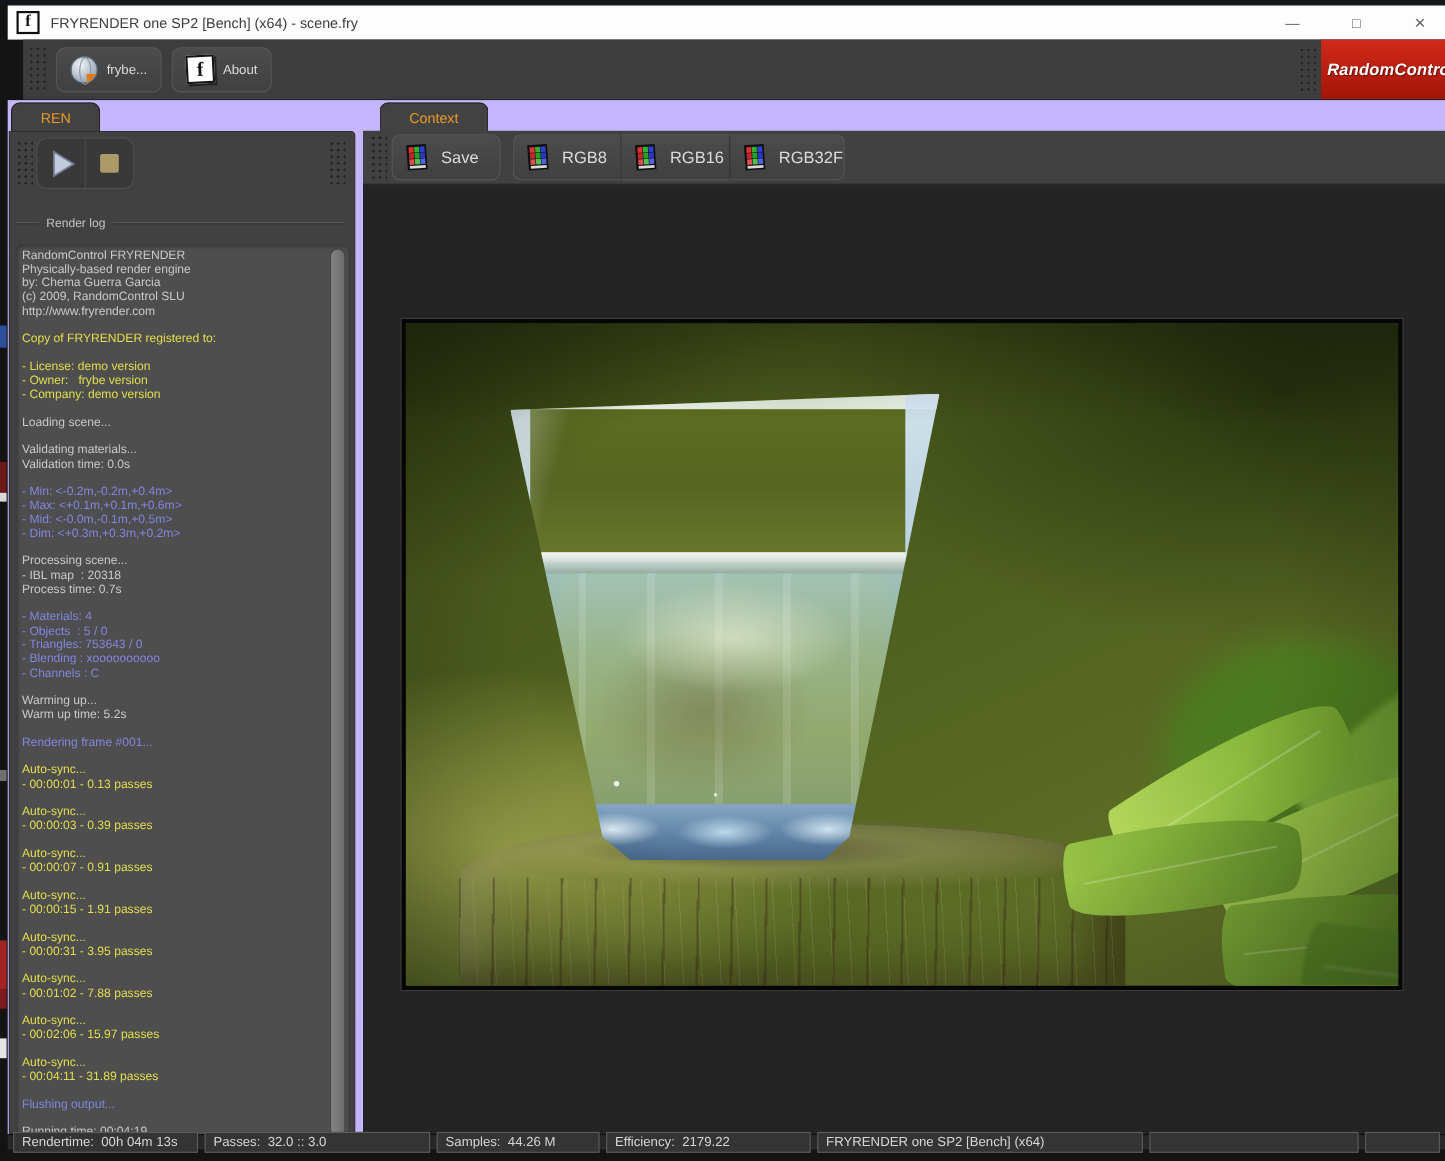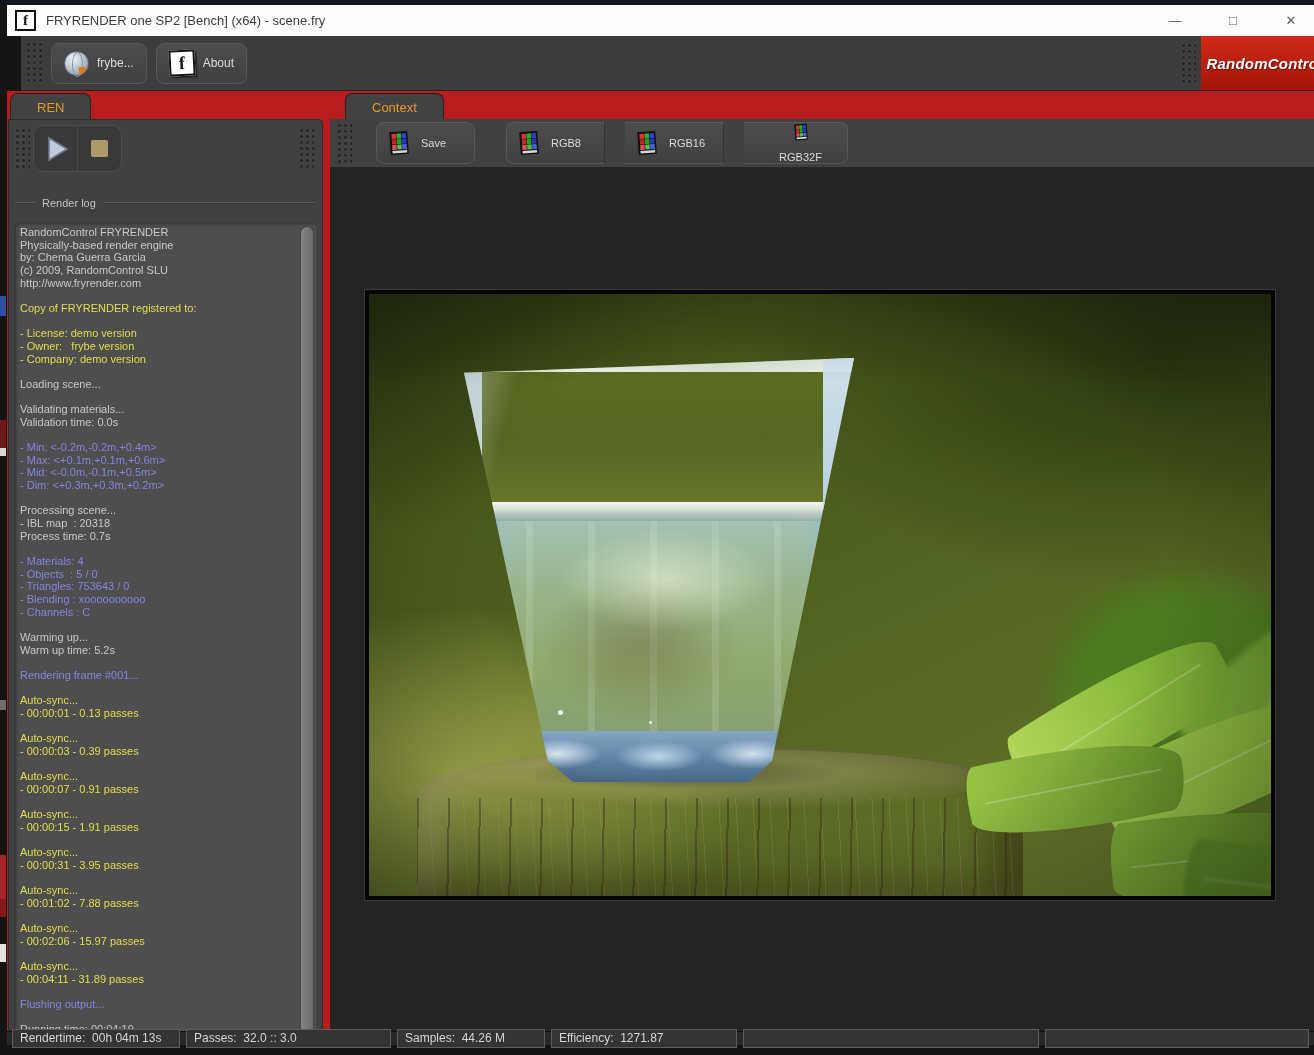--- a/index.html
+++ b/index.html
@@ -44,21 +44,21 @@
         border-top:5px solid transparent;border-bottom:7px solid transparent;transform:rotate(-135deg);}
   .f-ico{width:26px;height:26px;background:#fff;border:2px solid #151515;box-shadow:2px 2px 0 rgba(0,0,0,.45);
          transform:rotate(-3deg);display:flex;align-items:center;justify-content:center;
          font-family:"Liberation Serif","DejaVu Serif",serif;font-weight:bold;font-size:18px;color:#111;}
   .logo{position:absolute;right:0;top:0;width:127px;height:54px;
         background:linear-gradient(#d02a1a,#a21507);display:flex;align-items:center;justify-content:center;}
   .logo span{color:#fff;font-weight:bold;font-style:italic;font-size:15px;letter-spacing:.2px;
              text-shadow:1px 1px 1px rgba(60,0,0,.6);}
   .logo-grip{position:absolute;right:132px;top:7px;width:15px;height:42px;}
 
-  .content{position:absolute;left:7px;top:91px;width:1307px;height:940px;background:#b91c1c;}
+  .content{position:absolute;left:7px;top:91px;width:1307px;height:940px;background:#c4b5fd;}
 
   
   .tab{position:absolute;top:2px;height:27px;padding:0 26px;background:#424242;
        border:1px solid #222;border-bottom:none;border-radius:8px 8px 0 0;
        display:flex;align-items:center;font-size:13px;color:#e89a28;}
 
   
   .left-panel{position:absolute;left:1px;top:28px;width:315px;height:912px;background:#414141;
               border:1px solid #2d2d2d;border-radius:0 4px 0 0;}
   .tab-ren{left:3px;}
@@ -88,25 +88,25 @@
 
   
   .right-panel{position:absolute;left:323px;top:28px;width:984px;height:912px;background:#3d3d3d;}
   .tab-ctx{left:15px;}
   .ctx-toolbar{position:absolute;left:0;top:0;width:100%;height:49px;background:#414141;
                border-bottom:1px solid #262626;display:flex;align-items:center;}
   .ctx-grip{width:15px;height:40px;margin-left:7px;}
   .ctx-buttons{display:flex;margin-left:4px;align-items:center;}
   .ctx-btn{height:42px;width:99px;display:flex;align-items:center;justify-content:flex-start;gap:10px;
            padding-left:10px;background:linear-gradient(#4c4c4c,#404040);border:1px solid #585858;
-           color:#dcdcdc;font-size:11px;margin-left:20px;}
+           color:#dcdcdc;font-size:15px;}
   .ctx-buttons div:nth-of-type(1){border-radius:8px;margin-right:11px;}
   .ctx-buttons div:nth-of-type(2){border-radius:8px 0 0 8px;border-right:1px solid #323232;}
   .ctx-buttons div:nth-of-type(3){border-radius:0;border-right:1px solid #323232;border-left:none;}
-  .ctx-buttons div:nth-of-type(4){border-radius:0 8px 8px 0;border-left:none;width:104px;flex-direction:column;}
+  .ctx-buttons div:nth-of-type(4){border-radius:0 8px 8px 0;border-left:none;width:104px;}
 
   .viewport{position:absolute;left:0;top:49px;width:100%;height:863px;background:#242424;}
 
   
   .frame{position:absolute;left:35px;top:122px;width:910px;height:610px;border:4px solid #060606;
          outline:1px solid #3a3a3a;background:#000;}
   .art{position:absolute;inset:0;overflow:hidden;
        background:
          radial-gradient(ellipse 55% 45% at 10% 80%, rgba(186,192,92,.8), rgba(186,192,92,0) 62%),
          radial-gradient(ellipse 70% 60% at 88% 10%, rgba(18,28,6,.6), rgba(18,28,6,0) 65%),
@@ -522,21 +522,22 @@
   </div>
 
   <div class="statusbar">
 
       <div class="sb-cell">Rendertime:  00h 04m 13s</div>
 
       <div class="sb-cell">Passes:  32.0 :: 3.0</div>
 
       <div class="sb-cell">Samples:  44.26 M</div>
 
-      <div class="sb-cell">Efficiency:  1271.87</div>
-
+      <div class="sb-cell">Efficiency:  2179.22</div>
+
+      <div class="sb-cell">FRYRENDER one SP2 [Bench] (x64)</div>
 
       <div class="sb-cell"></div>
 
       <div class="sb-cell"></div>
     </div>
 
 </div>
 
 </body></html>

